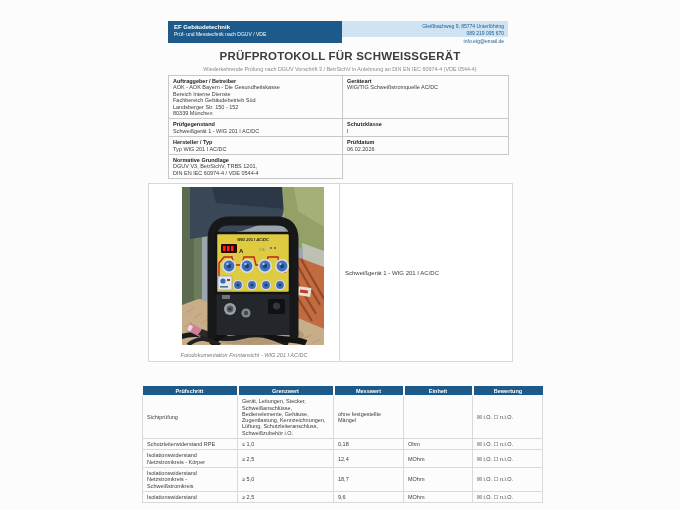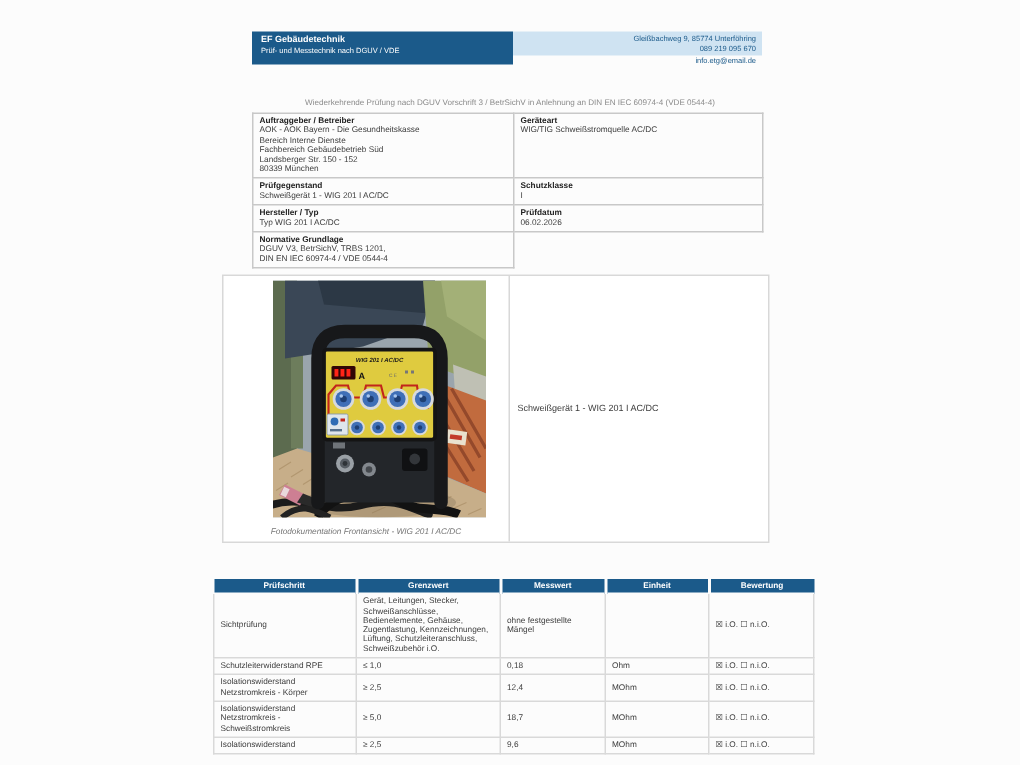--- a/index.html
+++ b/index.html
@@ -58,20 +58,21 @@
     </div>
     <div class="lh-right">
       <div class="lh-right-blue">
         <div>Gleißbachweg 9, 85774 Unterföhring</div>
         <div>089 219 095 670</div>
       </div>
       <div class="lh-email">info.etg@email.de</div>
     </div>
   </div>
 
+  <div class="doc-title">PRÜFPROTOKOLL FÜR SCHWEISSGERÄT</div>
   <div class="doc-subtitle">Wiederkehrende Prüfung nach DGUV Vorschrift 3 / BetrSichV in Anlehnung an DIN EN IEC 60974-4 (VDE 0544-4)</div>
 
   <table class="info">
     <colgroup>
         <col style="width:174px">
         <col style="width:166px">
       </colgroup>
     <tbody>
         <tr>
       <td>

